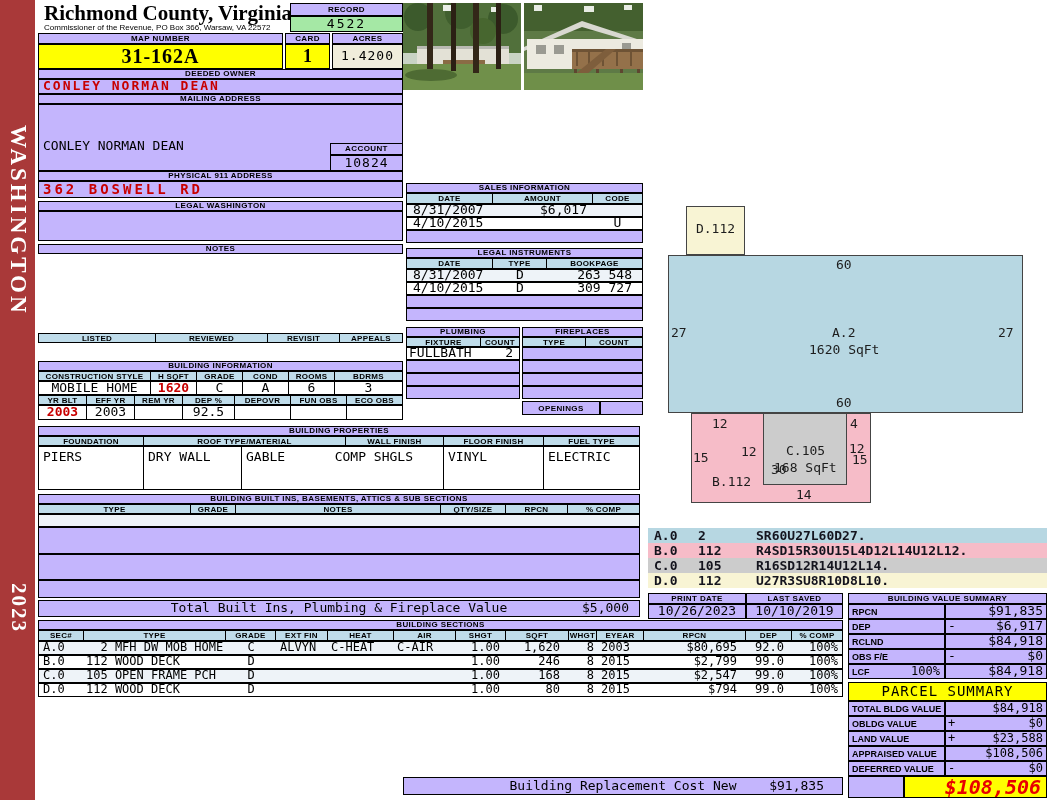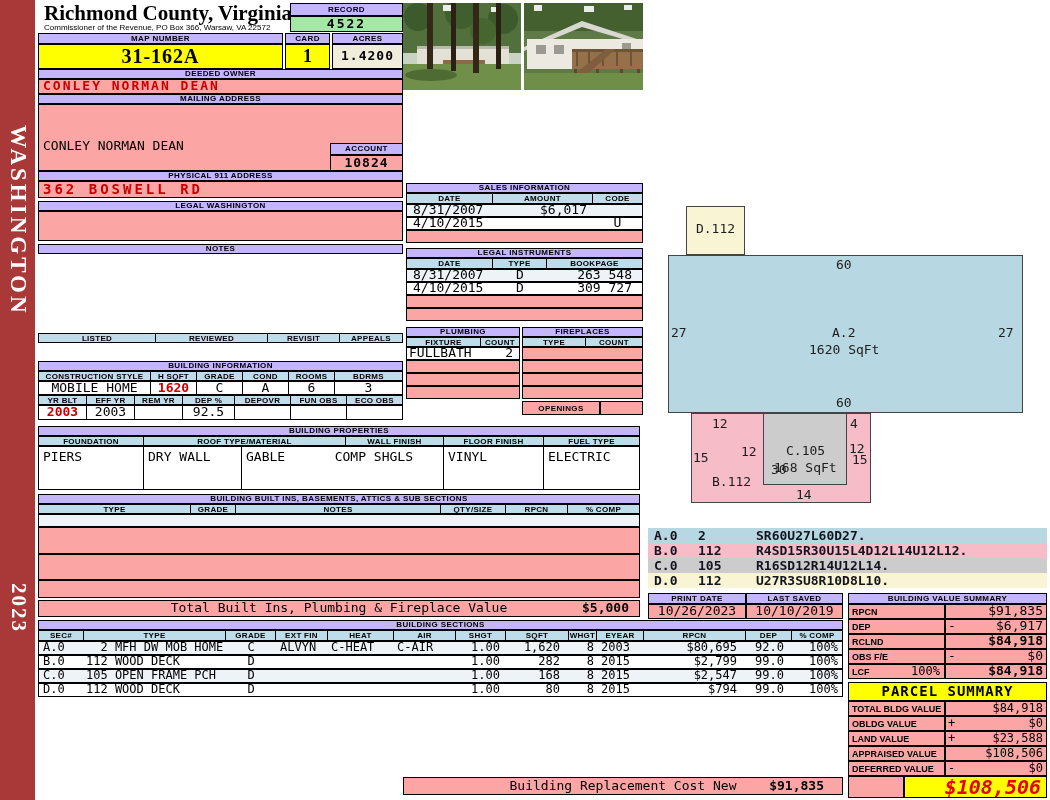--- a/index.html
+++ b/index.html
@@ -1,30 +1,30 @@
 <!DOCTYPE html>
 <html><head>
 <meta charset="utf-8">
 <style>
   *{margin:0;padding:0;box-sizing:border-box}
   html,body{width:1050px;height:800px;background:#fff}
   #card{position:relative;width:1050px;height:800px;background:#fff;font-family:"Liberation Sans",sans-serif;overflow:hidden;color:#000}
   .abs{position:absolute}
   .h{position:absolute;background:#c4b5fd;border:1px solid #000;font:bold 8px/1 "Liberation Sans",sans-serif;letter-spacing:.4px;display:flex;align-items:center;justify-content:center;white-space:pre}
-  .bx{position:absolute;background:#fca5a5;border:1px solid #000;font:13px/1.15 "DejaVu Sans Mono",monospace;display:flex;align-items:center;overflow:hidden;white-space:pre}
+  .bx{position:absolute;background:#c4b5fd;border:1px solid #000;font:13px/1.15 "DejaVu Sans Mono",monospace;display:flex;align-items:center;overflow:hidden;white-space:pre}
   .blk{display:block;padding:3px 4px}
   .frow{position:absolute;display:flex;background:#fff;border:1px solid #000;font:13px/1.1 "DejaVu Sans Mono",monospace;overflow:hidden;white-space:pre}
   .frow>div{height:100%;display:flex;align-items:center;flex:none;overflow:hidden;white-space:pre}
   .frow.hd{background:#BFDCEA;font:bold 8px "Liberation Sans",sans-serif;letter-spacing:.3px}
   .frow.hd>div{justify-content:center}
   .br{border-right:1px solid #000}
   .tl{justify-content:flex-start;padding-left:4px}
   .tc{justify-content:center}
   .tr{justify-content:flex-end;padding-right:6px}
-  .bold{font-weight:bold}
+  .bold{font-weight:normal}
   .red{color:#C80000;font-weight:bold}
   .stripe{background:#EEF3F8}
   .f12{font-size:12px}
   .lab{position:absolute;font:13px "DejaVu Sans Mono",monospace;color:#1d1d1d;white-space:pre}
   .shape{position:absolute;border:1px solid #444;display:flex;align-items:flex-start;justify-content:center}
   .vt{position:absolute;writing-mode:vertical-rl;color:#fff;font-family:"Liberation Serif",serif;font-weight:bold;letter-spacing:3px}
   .lg{position:absolute;left:648px;width:399px;height:15px;display:flex;align-items:center;font:bold 13px "DejaVu Sans Mono",monospace;color:#14141e;white-space:pre}
   .lg>span{flex:none;overflow:hidden}
   .slab{font:bold 9px "Liberation Sans",sans-serif;padding-left:3px}
 </style>
@@ -367,21 +367,21 @@
     <div class="tr" style="width:50px;padding-right:4px">100%</div>
   </div>
   <div class="frow f12" style="left:38px;top:655px;width:805px;height:14px">
     <div class="tl" style="width:45px">B.0</div>
     <div style="width:142px;padding-left:2px">112 WOOD DECK</div>
     <div class="tc" style="width:50px">D</div>
     <div class="tl" style="width:52px"></div>
     <div style="width:66px;padding-left:3px"></div>
     <div style="width:62px;padding-left:3px"></div>
     <div class="tr" style="width:50px">1.00</div>
-    <div class="tr" style="width:63px;padding-right:9px">282</div>
+    <div class="tr" style="width:63px;padding-right:9px">246</div>
     <div class="tr" style="width:28px;padding-right:3px">8</div>
     <div class="tl" style="width:47px">2015</div>
     <div class="tr" style="width:102px;padding-right:9px">$2,799</div>
     <div class="tr" style="width:46px;padding-right:8px">99.0</div>
     <div class="tr" style="width:50px;padding-right:4px">100%</div>
   </div>
   <div class="frow f12 stripe" style="left:38px;top:669px;width:805px;height:14px">
     <div class="tl" style="width:45px">C.0</div>
     <div style="width:142px;padding-left:2px">105 OPEN FRAME PCH</div>
     <div class="tc" style="width:50px">D</div>

